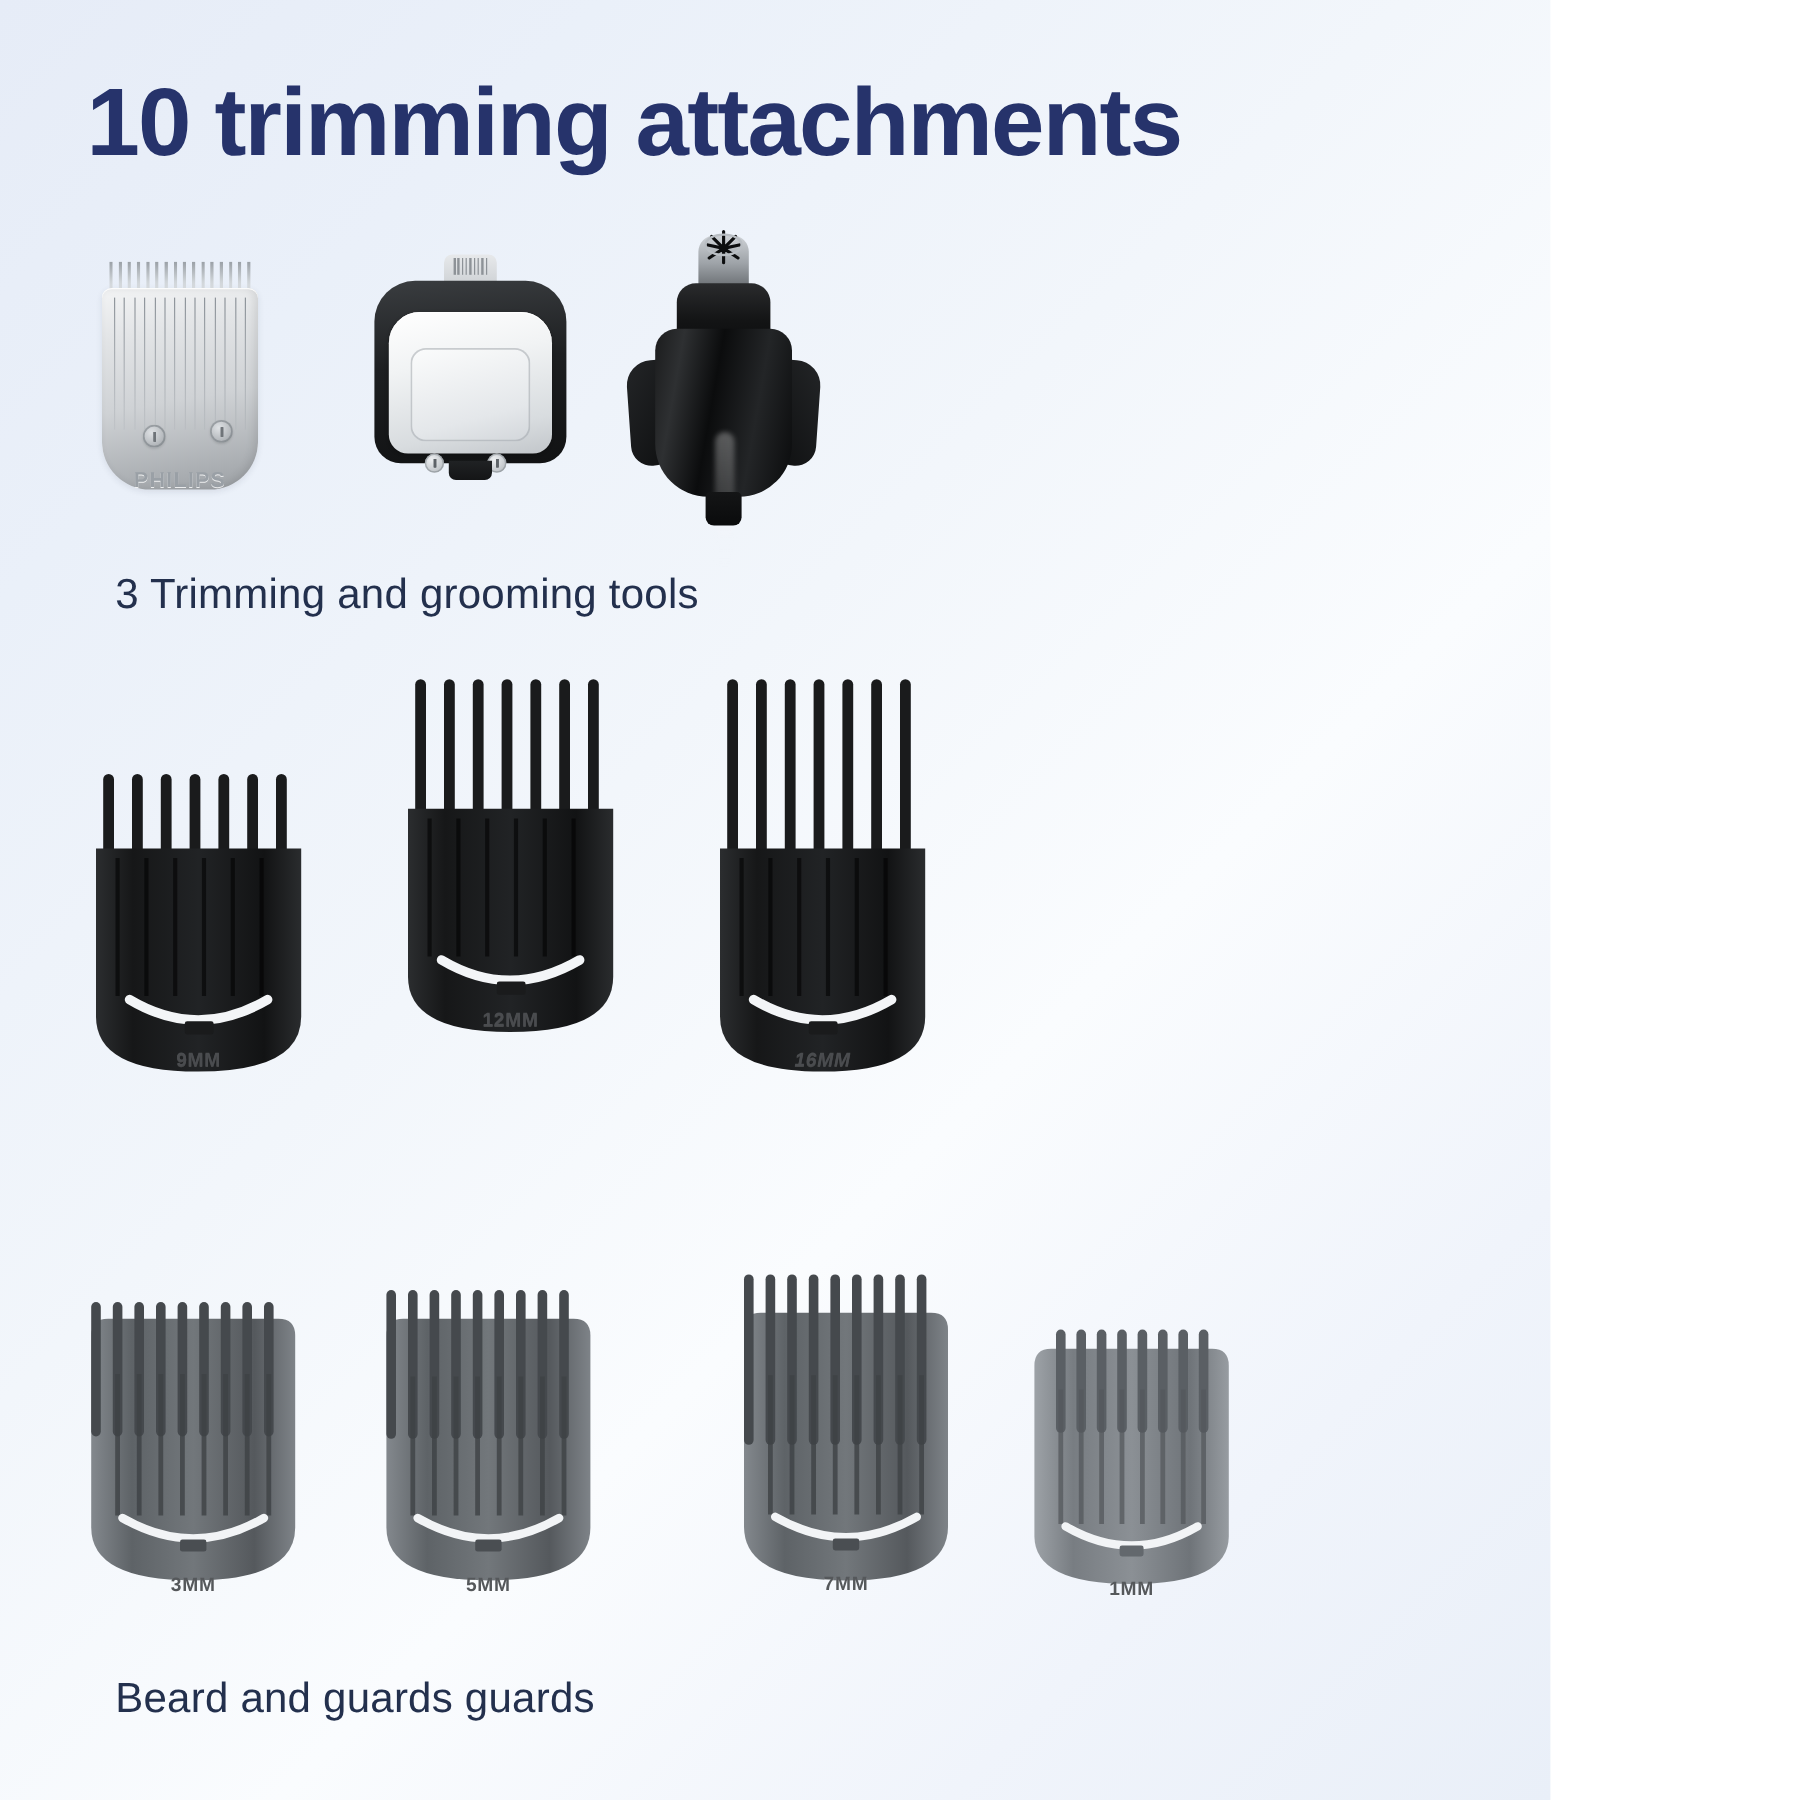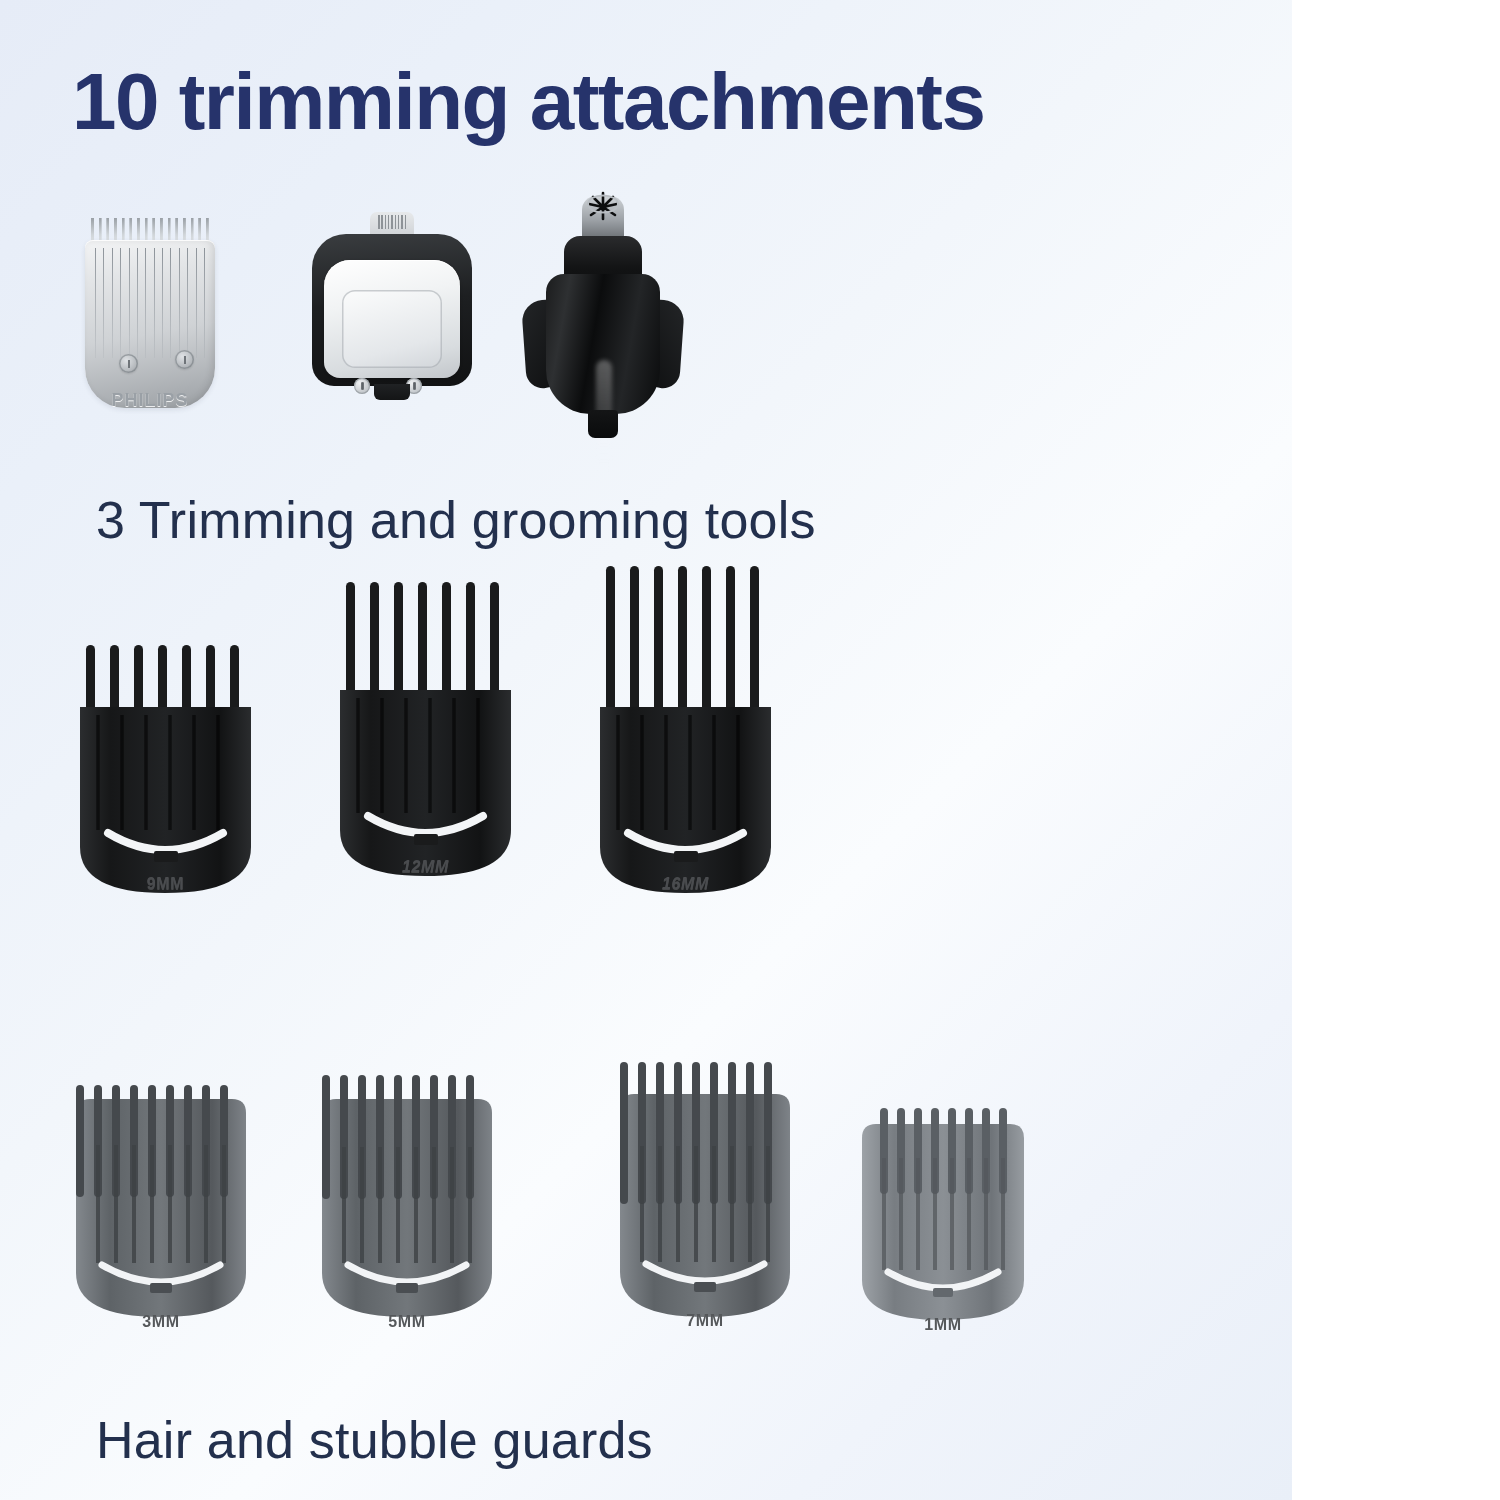--- a/index.html
+++ b/index.html
@@ -32,27 +32,26 @@
     font-weight:bold;
     letter-spacing:-1.5px;
     color:#26336b;
     white-space:nowrap;
     line-height:1;
   }
 
   
   .caption {
     position:absolute;
-    font-size:52px;
+    font-size:35px;
     font-weight:400;
     color:#23304d;
     letter-spacing:0.2px;
     white-space:nowrap;
     line-height:1;
-    margin-top:16px;
   }
   .cap-tools  { left:96px; top:478px; }
   .cap-hair   { left:96px; top:938px; }
   .cap-beard  { left:96px; top:1398px; }
 
   
   .tool { position:absolute; }
 
   
   .blade-wrap { left:85px; top:218px; width:130px; height:190px; }
@@ -337,21 +336,21 @@
           <path d="M92 100 L92 215"></path>
         <path d="M116 100 L116 215"></path>
           <path d="M140 100 L140 215"></path>
       </g>
       <path d="M30 218 Q87 252 145 218" fill="none" stroke="#f3f5f7" stroke-width="8" stroke-linecap="round"></path>
       <rect x="76" y="236" width="24" height="11" rx="2" fill="#1a1b1c"></rect>
     </svg>
     <div class="guard-label lbl-dark" style="top:260px;">9MM</div>
   </div>
 
-  <div class="guard" style="left:338px; top:568px; width:175px; height:320px;font-style:italic;">
+  <div class="guard" style="left:338px; top:552px; width:175px; height:320px;">
     <svg viewBox="0 0 175 320" preserveAspectRatio="none">
       <defs>
         <linearGradient id="hb2" x1="0" y1="0" x2="1" y2="0">
           <stop offset="0" stop-color="#2b2d2f"></stop>
           <stop offset=".18" stop-color="#161718"></stop>
           <stop offset=".5" stop-color="#212325"></stop>
           <stop offset=".82" stop-color="#121314"></stop>
           <stop offset="1" stop-color="#2a2c2e"></stop>
         </linearGradient>
       </defs>
@@ -563,15 +562,15 @@
           <path d="M111 50 L111 162"></path>
         <path d="M128 50 L128 162"></path>
           <path d="M145 50 L145 162"></path>
       </g>
       <path d="M30 164 Q85 196 140 164" fill="none" stroke="#f2f4f6" stroke-width="7" stroke-linecap="round"></path>
       <rect x="75" y="180" width="20" height="9" rx="2" fill="#63686d"></rect>
     </svg>
     <div class="guard-label lbl-light" style="top:192px;">1MM</div>
   </div>
 
-  <div class="caption cap-beard">Hair and stubble guards</div>
+  <div class="caption cap-beard">Beard and guards guards</div>
 
 </div>
 
 </body></html>

